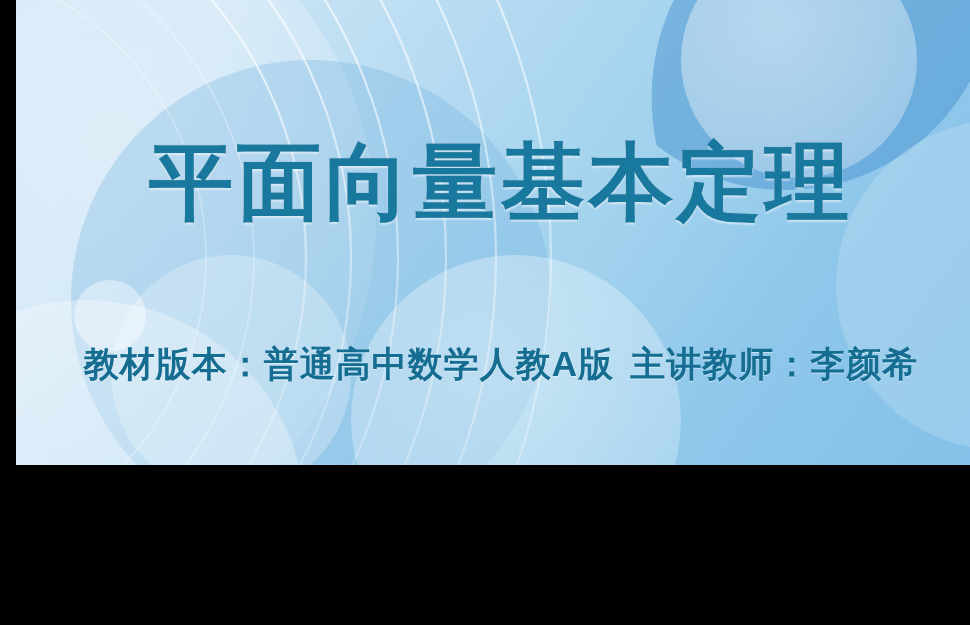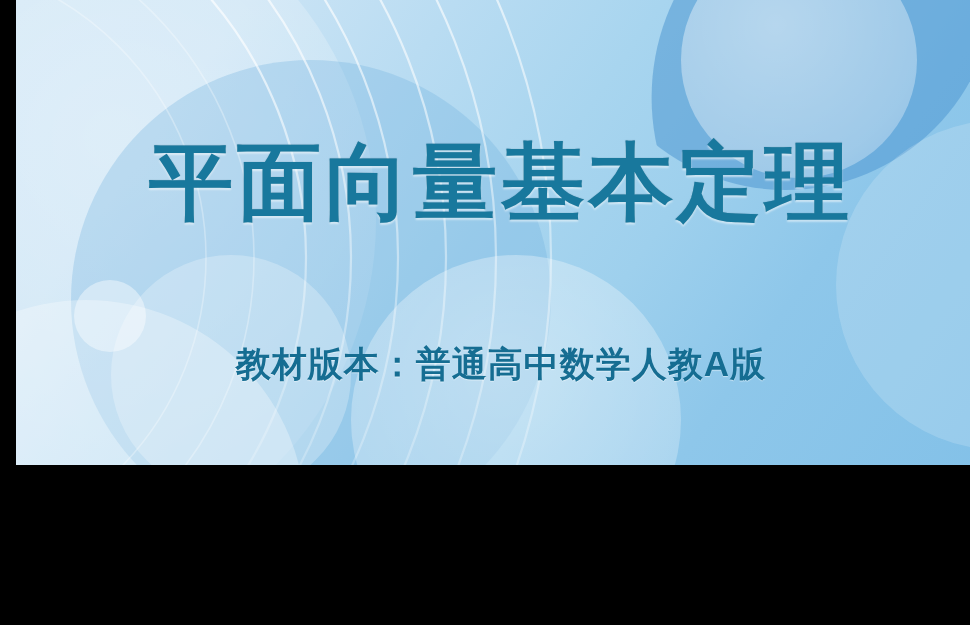--- a/index.html
+++ b/index.html
@@ -211,16 +211,17 @@
       <circle cx="-110" cy="258" r="348"></circle>
     </g>
   </svg>
 
   <div id="content">
 
     <h1 id="slide-title">平面向量基本定理</h1>
 
     <div id="subtitle-block">
       <div class="subtitle-line">教材版本：普通高中数学人教A版</div>
+      <div class="subtitle-line">主讲教师：李颜希</div>
     </div>
 
   </div>
 </div>
 
 </body></html>

